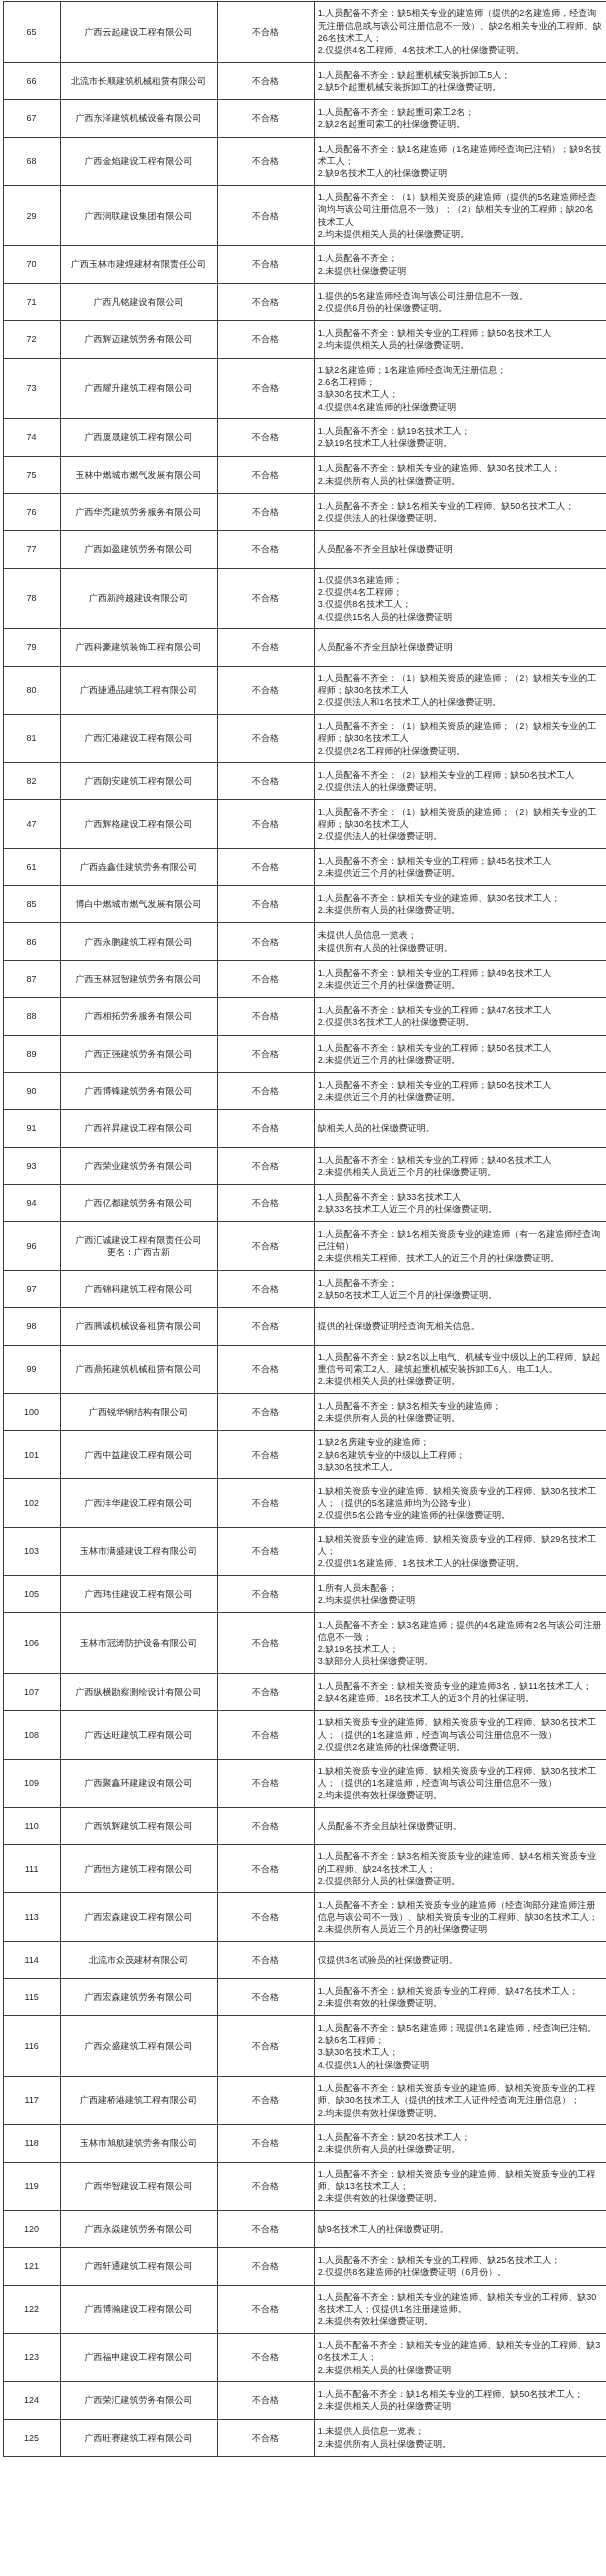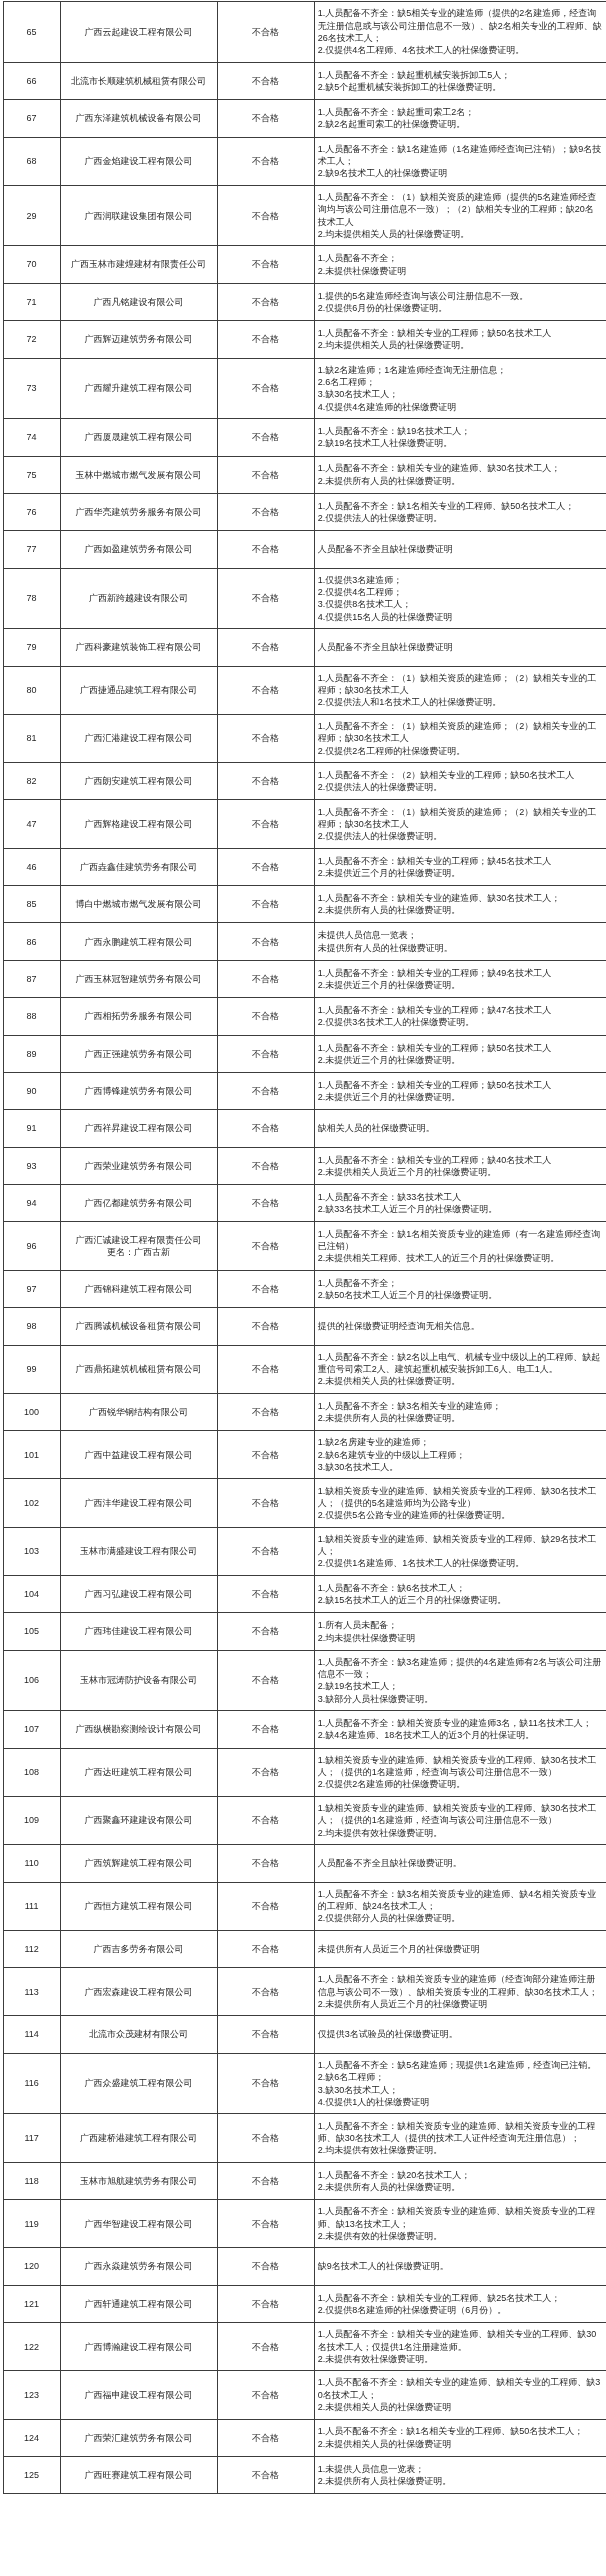--- a/index.html
+++ b/index.html
@@ -194,21 +194,21 @@
 2.仅提供法人的社保缴费证明。</td>
         </tr>
         <tr>
           <td class="col-no">47</td>
           <td class="col-name">广西辉格建设工程有限公司</td>
           <td class="col-result">不合格</td>
           <td class="col-reason">1.人员配备不齐全：（1）缺相关资质的建造师；（2）缺相关专业的工程师；缺30名技术工人
 2.仅提供法人的社保缴费证明。</td>
         </tr>
         <tr>
-          <td class="col-no">46</td>
+          <td class="col-no">61</td>
           <td class="col-name">广西垚鑫佳建筑劳务有限公司</td>
           <td class="col-result">不合格</td>
           <td class="col-reason">1.人员配备不齐全：缺相关专业的工程师；缺45名技术工人
 2.未提供近三个月的社保缴费证明。</td>
         </tr>
         <tr>
           <td class="col-no">85</td>
           <td class="col-name">博白中燃城市燃气发展有限公司</td>
           <td class="col-result">不合格</td>
           <td class="col-reason">1.人员配备不齐全：缺相关专业的建造师、缺30名技术工人；
@@ -320,27 +320,20 @@
 2.仅提供5名公路专业的建造师的社保缴费证明。</td>
         </tr>
         <tr>
           <td class="col-no">103</td>
           <td class="col-name">玉林市满盛建设工程有限公司</td>
           <td class="col-result">不合格</td>
           <td class="col-reason">1.缺相关资质专业的建造师、缺相关资质专业的工程师、缺29名技术工人；
 2.仅提供1名建造师、1名技术工人的社保缴费证明。</td>
         </tr>
         <tr>
-          <td class="col-no">104</td>
-          <td class="col-name">广西习弘建设工程有限公司</td>
-          <td class="col-result">不合格</td>
-          <td class="col-reason">1.人员配备不齐全：缺6名技术工人；
-2.缺15名技术工人的近三个月的社保缴费证明。</td>
-        </tr>
-        <tr>
           <td class="col-no">105</td>
           <td class="col-name">广西玮佳建设工程有限公司</td>
           <td class="col-result">不合格</td>
           <td class="col-reason">1.所有人员未配备；
 2.均未提供社保缴费证明</td>
         </tr>
         <tr>
           <td class="col-no">106</td>
           <td class="col-name">玉林市冠涛防护设备有限公司</td>
           <td class="col-result">不合格</td>
@@ -376,37 +369,38 @@
           <td class="col-reason">人员配备不齐全且缺社保缴费证明。</td>
         </tr>
         <tr>
           <td class="col-no">111</td>
           <td class="col-name">广西恒方建筑工程有限公司</td>
           <td class="col-result">不合格</td>
           <td class="col-reason">1.人员配备不齐全：缺3名相关资质专业的建造师、缺4名相关资质专业的工程师、缺24名技术工人；
 2.仅提供部分人员的社保缴费证明。</td>
         </tr>
         <tr>
-          <td class="col-no">112</td>
-          <td class="col-name">广西吉多劳务有限公司</td>
-          <td class="col-result">不合格</td>
-          <td class="col-reason">未提供所有人员近三个月的社保缴费证明</td>
-        </tr>
-        <tr>
           <td class="col-no">113</td>
           <td class="col-name">广西宏森建设工程有限公司</td>
           <td class="col-result">不合格</td>
           <td class="col-reason">1.人员配备不齐全：缺相关资质专业的建造师（经查询部分建造师注册信息与该公司不一致）、缺相关资质专业的工程师、缺30名技术工人；
 2.未提供所有人员近三个月的社保缴费证明</td>
         </tr>
         <tr>
           <td class="col-no">114</td>
           <td class="col-name">北流市众茂建材有限公司</td>
           <td class="col-result">不合格</td>
           <td class="col-reason">仅提供3名试验员的社保缴费证明。</td>
+        </tr>
+        <tr>
+          <td class="col-no">115</td>
+          <td class="col-name">广西宏森建筑劳务有限公司</td>
+          <td class="col-result">不合格</td>
+          <td class="col-reason">1.人员配备不齐全：缺相关资质专业的工程师、缺47名技术工人；
+2.未提供有效的社保缴费证明。</td>
         </tr>
         <tr>
           <td class="col-no">116</td>
           <td class="col-name">广西众盛建筑工程有限公司</td>
           <td class="col-result">不合格</td>
           <td class="col-reason">1.人员配备不齐全：缺5名建造师；现提供1名建造师，经查询已注销。
 2.缺6名工程师；
 3.缺30名技术工人；
 4.仅提供1人的社保缴费证明</td>
         </tr>

